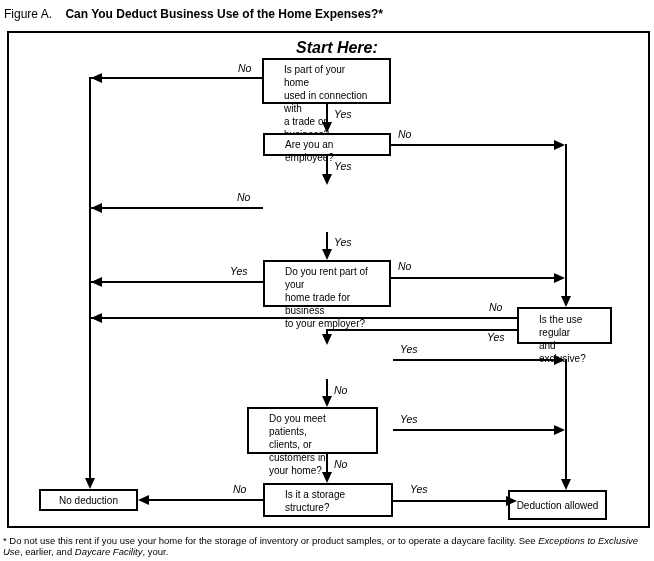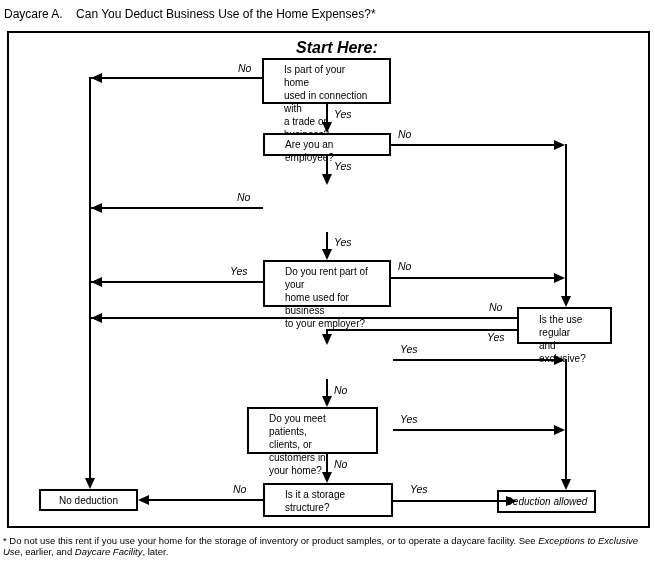--- a/index.html
+++ b/index.html
@@ -1,64 +1,64 @@
 <!DOCTYPE html>
 <html><head>
 <meta charset="utf-8">
 <style>
   html,body{margin:0;padding:0;background:#fff;}
   body{width:654px;height:561px;font-family:"Liberation Sans","DejaVu Sans",sans-serif;color:#000;}
   #stage{position:relative;width:654px;height:561px;background:#fff;overflow:hidden;}
   .title{position:absolute;left:4px;top:7px;font-size:12px;white-space:nowrap;}
   .title .prefix{font-weight:normal;margin-right:10px;}
-  .title .main{font-weight:normal;}
+  .title .main{font-weight:bold;}
   .frame{position:absolute;left:7px;top:31px;width:643px;height:497px;border:2px solid #000;box-sizing:border-box;background:#fff;}
   .qbox{position:absolute;border:2px solid #000;background:#fff;box-sizing:border-box;
         font-size:10px;line-height:13px;padding:3px 20px;white-space:pre-line;}
   .tbox{text-align:right;display:flex;align-items:center;justify-content:center;white-space:nowrap;padding:8px;}
   .lbl{position:absolute;font-style:italic;font-size:10.5px;white-space:nowrap;}
   .start{position:absolute;font-style:italic;font-weight:bold;font-size:16px;white-space:nowrap;}
   .hline{position:absolute;height:2px;background:#000;}
   .vline{position:absolute;width:2px;background:#000;}
   .ar-l{position:absolute;width:0;height:0;border-top:5px solid transparent;border-bottom:5px solid transparent;border-right:11px solid #000;}
   .ar-r{position:absolute;width:0;height:0;border-top:5px solid transparent;border-bottom:5px solid transparent;border-left:11px solid #000;}
   .ar-d{position:absolute;width:0;height:0;border-left:5px solid transparent;border-right:5px solid transparent;border-top:11px solid #000;}
   .footnote{position:absolute;left:3px;top:535px;width:650px;font-size:9.5px;line-height:11px;}
   .footnote .it{font-style:italic;}
 </style>
 </head>
 <body>
 
 <div id="stage">
 
   <div class="title">
-    <span class="prefix">Daycare A.</span>
+    <span class="prefix">Figure A.</span>
     <span class="main">Can You Deduct Business Use of the Home Expenses?*</span>
   </div>
 
   <div class="frame"></div>
 
   <div class="start" style="left:296px;top:39px;">Start Here:</div>
 
   <div class="qbox" style="left:262px;top:58px;width:129px;height:46px;">Is part of your home
 used in connection with
 a trade or business?</div>
   <div class="qbox" style="left:263px;top:133px;width:128px;height:23px;">Are you an employee?</div>
   <div class="qbox" style="left:263px;top:260px;width:128px;height:47px;">Do you rent part of your
-home used for business
+home trade for business
 to your employer?</div>
   <div class="qbox" style="left:517px;top:307px;width:95px;height:37px;padding-top:4px;">Is the use regular
 and exclusive?</div>
   <div class="qbox" style="left:247px;top:407px;width:131px;height:47px;">Do you meet patients,
 clients, or customers in
 your home?</div>
   <div class="qbox" style="left:263px;top:483px;width:130px;height:34px;">Is it a storage
 structure?</div>
   <div class="qbox tbox" style="left:39px;top:489px;width:99px;height:22px;">No deduction</div>
-  <div class="qbox tbox" style="left:497px;top:490px;width:99px;height:23px;font-style:italic;">Deduction allowed</div>
+  <div class="qbox tbox" style="left:508px;top:490px;width:99px;height:30px;">Deduction allowed</div>
 
   <div class="vline" style="left:89px;top:77px;height:402px;"></div>
   <div class="ar-d" style="left:85px;top:478px;"></div>
 
   <div class="hline" style="left:91px;top:77px;width:171px;"></div>
   <div class="ar-l" style="left:91px;top:73px;"></div>
   <div class="lbl" style="left:238px;top:62px;">No</div>
 
   <div class="vline" style="left:326px;top:103px;height:20px;"></div>
   <div class="ar-d" style="left:322px;top:122px;"></div>
@@ -120,15 +120,15 @@
   <div class="ar-d" style="left:561px;top:479px;"></div>
 
   <div class="hline" style="left:148px;top:499px;width:115px;"></div>
   <div class="ar-l" style="left:138px;top:495px;"></div>
   <div class="lbl" style="left:233px;top:483px;">No</div>
 
   <div class="hline" style="left:393px;top:500px;width:114px;"></div>
   <div class="ar-r" style="left:506px;top:496px;"></div>
   <div class="lbl" style="left:410px;top:483px;">Yes</div>
 
-  <div class="footnote"><span>* Do not use this rent if you use your home for the storage of inventory or product samples, or to operate a daycare facility. See </span><span class="it">Exceptions to Exclusive Use</span><span>, earlier, and </span><span class="it">Daycare Facility</span><span>, later.</span></div>
+  <div class="footnote"><span>* Do not use this rent if you use your home for the storage of inventory or product samples, or to operate a daycare facility. See </span><span class="it">Exceptions to Exclusive Use</span><span>, earlier, and </span><span class="it">Daycare Facility</span><span>, your.</span></div>
 
 </div>
 
 </body></html>

